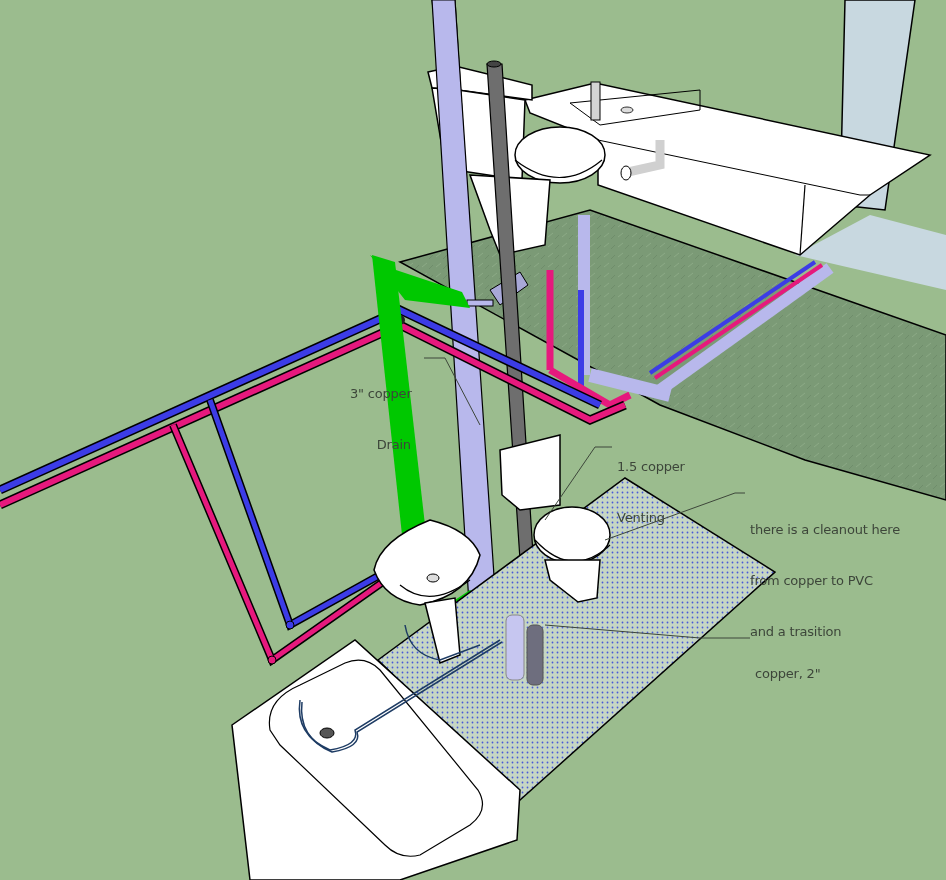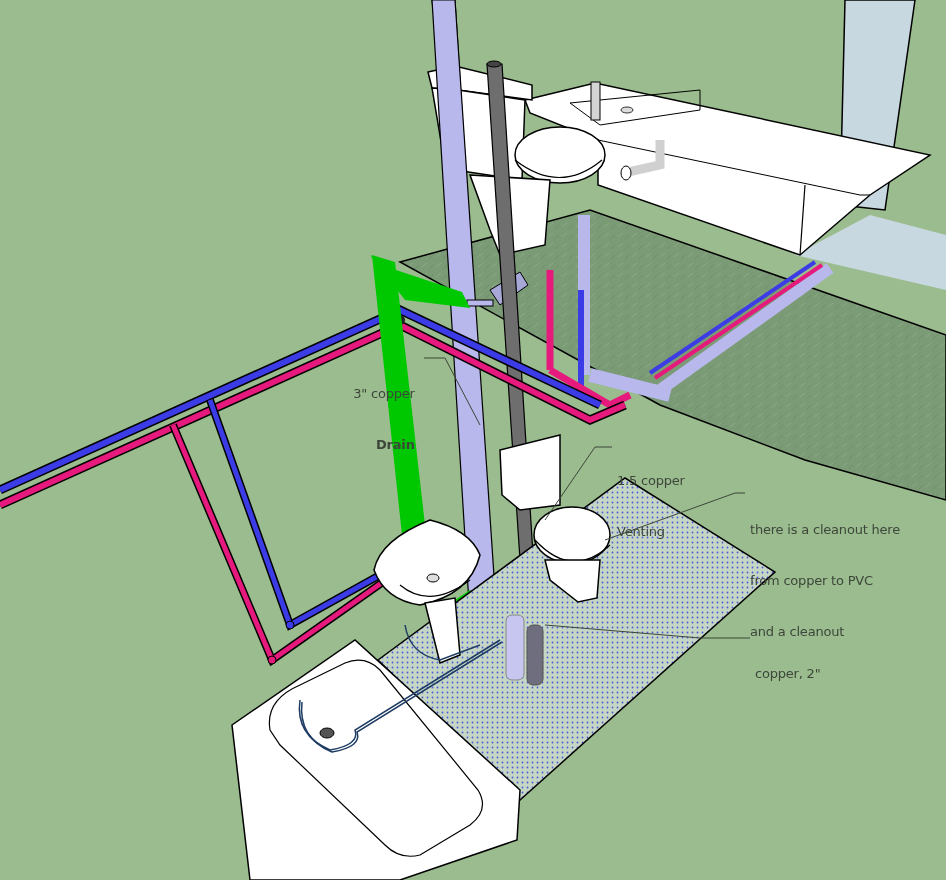--- a/index.html
+++ b/index.html
@@ -2,21 +2,21 @@
 <html><head>
   <meta charset="utf-8">
   <style>
     html, body { margin: 0; padding: 0; }
     body { width: 946px; height: 880px; background: #9bbc8e; overflow: hidden; position: relative; font-family: "DejaVu Sans", sans-serif; }
     #scene { position: absolute; left: 0; top: 0; width: 946px; height: 880px; }
     .label { position: absolute; font-family: "DejaVu Sans", sans-serif; font-size: 13px; line-height: 17px; color: #3d463a; white-space: pre; letter-spacing: -0.2px; }
     .label span { display: block; }
     #label-drain { left: 350px; top: 351px; text-align: right; }
     #label-drain span + span { padding-right: 0; }
-    #label-vent { left: 617px; top: 438px; }
+    #label-vent { left: 617px; top: 424px; }
     #label-transition { left: 750px; top: 487px; }
     #label-copper2 { left: 755px; top: 631px; }
   </style>
 </head>
 <body>
 
 <svg id="scene" viewBox="0 0 946 880" xmlns="http://www.w3.org/2000/svg">
   <defs>
     <pattern id="dots" width="5" height="5" patternUnits="userSpaceOnUse">
       <rect width="5" height="5" fill="#c6d6c4"></rect>
@@ -139,29 +139,29 @@
   <g fill="none" stroke="#3d463a" stroke-width="1">
     <polyline points="424,358 445,358 480,425"></polyline>
     <polyline points="612,447 595,447 545,520"></polyline>
     <polyline points="745,493 735,493 605,540"></polyline>
     <polyline points="750,638 700,638 545,625"></polyline>
   </g>
 </svg>
 
 <div class="label" id="label-drain">
   <span>3" copper</span>
-  <span style="padding-left:26px;text-align:right;font-weight:bold;">Drain</span>
+  <span style="padding-left:26px;text-align:center;">Drain</span>
 </div>
 
 <div class="label" id="label-vent">
   <span>1.5 copper</span>
   <span>Venting</span>
 </div>
 
 <div class="label" id="label-transition">
   <span>there is a cleanout here</span>
   <span>from copper to PVC</span>
-  <span>and a cleanout</span>
+  <span>and a trasition</span>
 </div>
 
 <div class="label" id="label-copper2">
   <span>copper, 2"</span>
 </div>
 
 </body></html>

